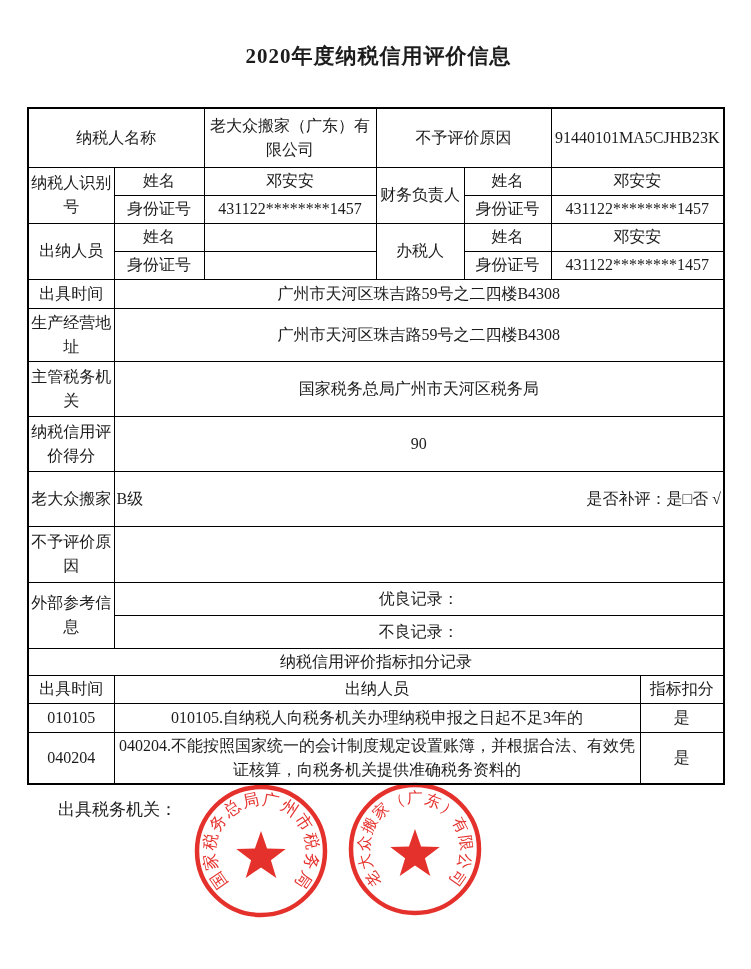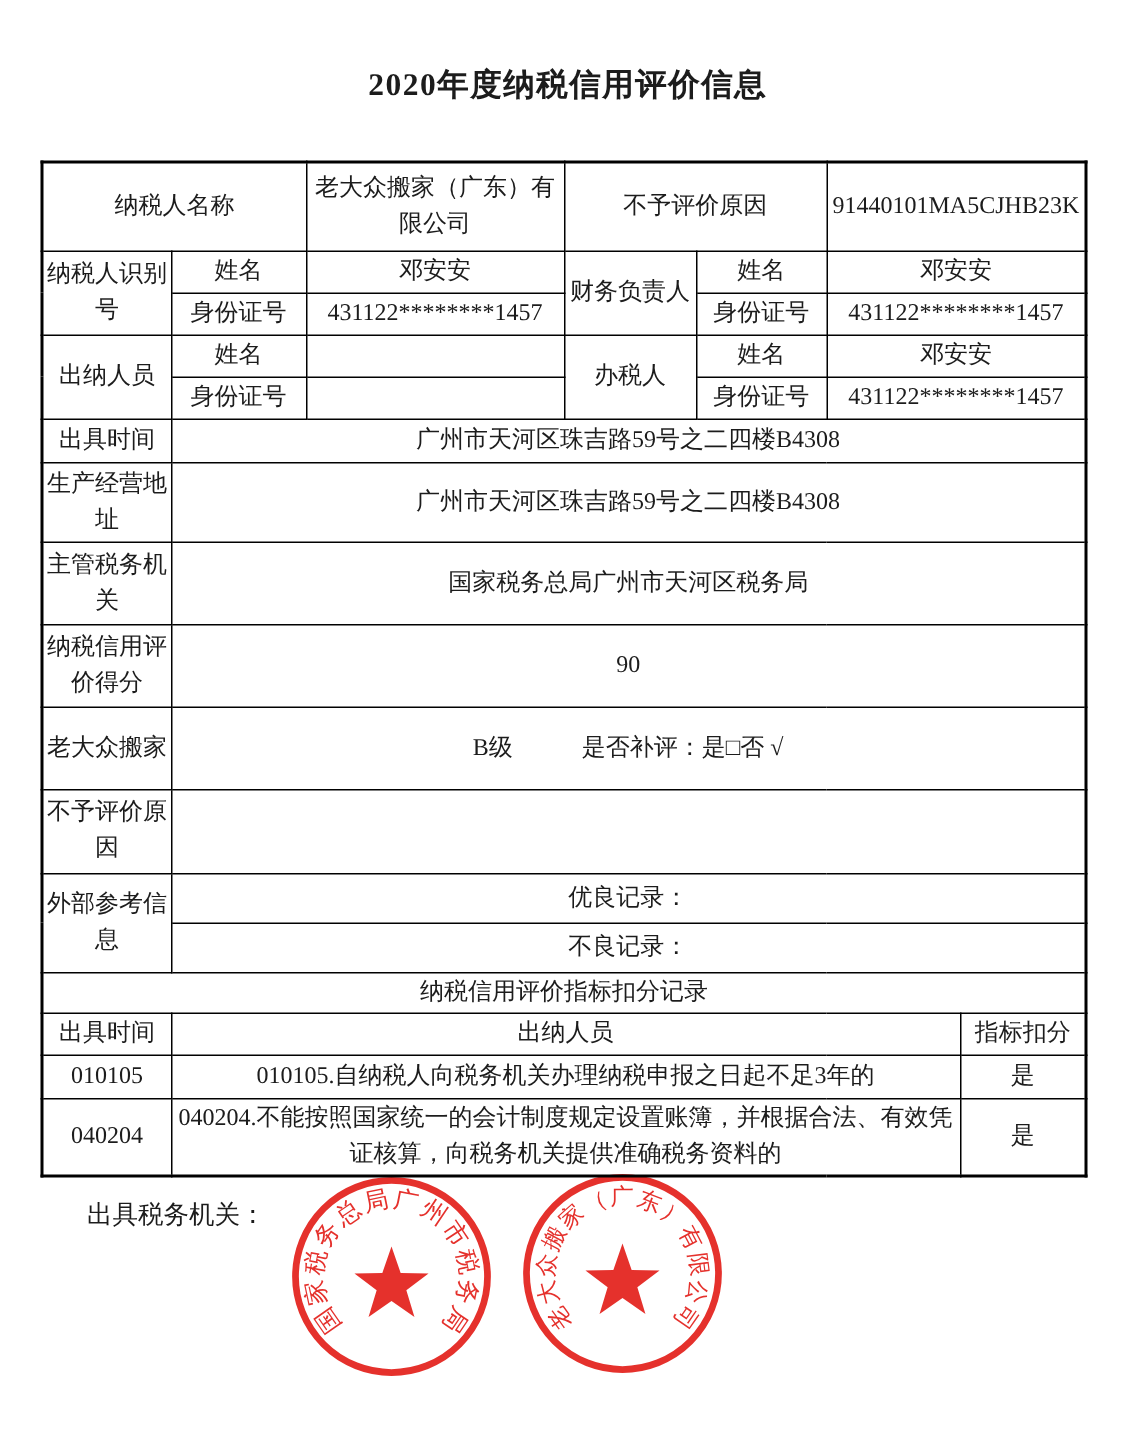--- a/index.html
+++ b/index.html
@@ -24,21 +24,21 @@
   }
   table.main td {
     border: 1.5px solid #000;
     text-align: center; vertical-align: middle;
     padding: 1px 2px; line-height: 1.5; overflow: hidden;
     word-break: break-all;
   }
   table.main { border: 2px solid #000; }
   td.left-al { text-align: left; padding-left: 4px; }
   td.lbl-narrow { padding-left: 12px; padding-right: 12px; }
-  .result-line { display: flex; justify-content: center; align-items: center; gap: 46px; }
+  .result-line { display: flex; justify-content: space-between; align-items: center; gap: 46px; }
 
   .footer-line {
     position: absolute; left: 58px; top: 798px; width: 634px;
     display: flex; justify-content: space-between; align-items: flex-start;
     font-size: 17px;
     font-family: Liberation Mono, monospace;
   }
   .issue-time-group { display: flex; gap: 20px; }
 
   .stamp {

